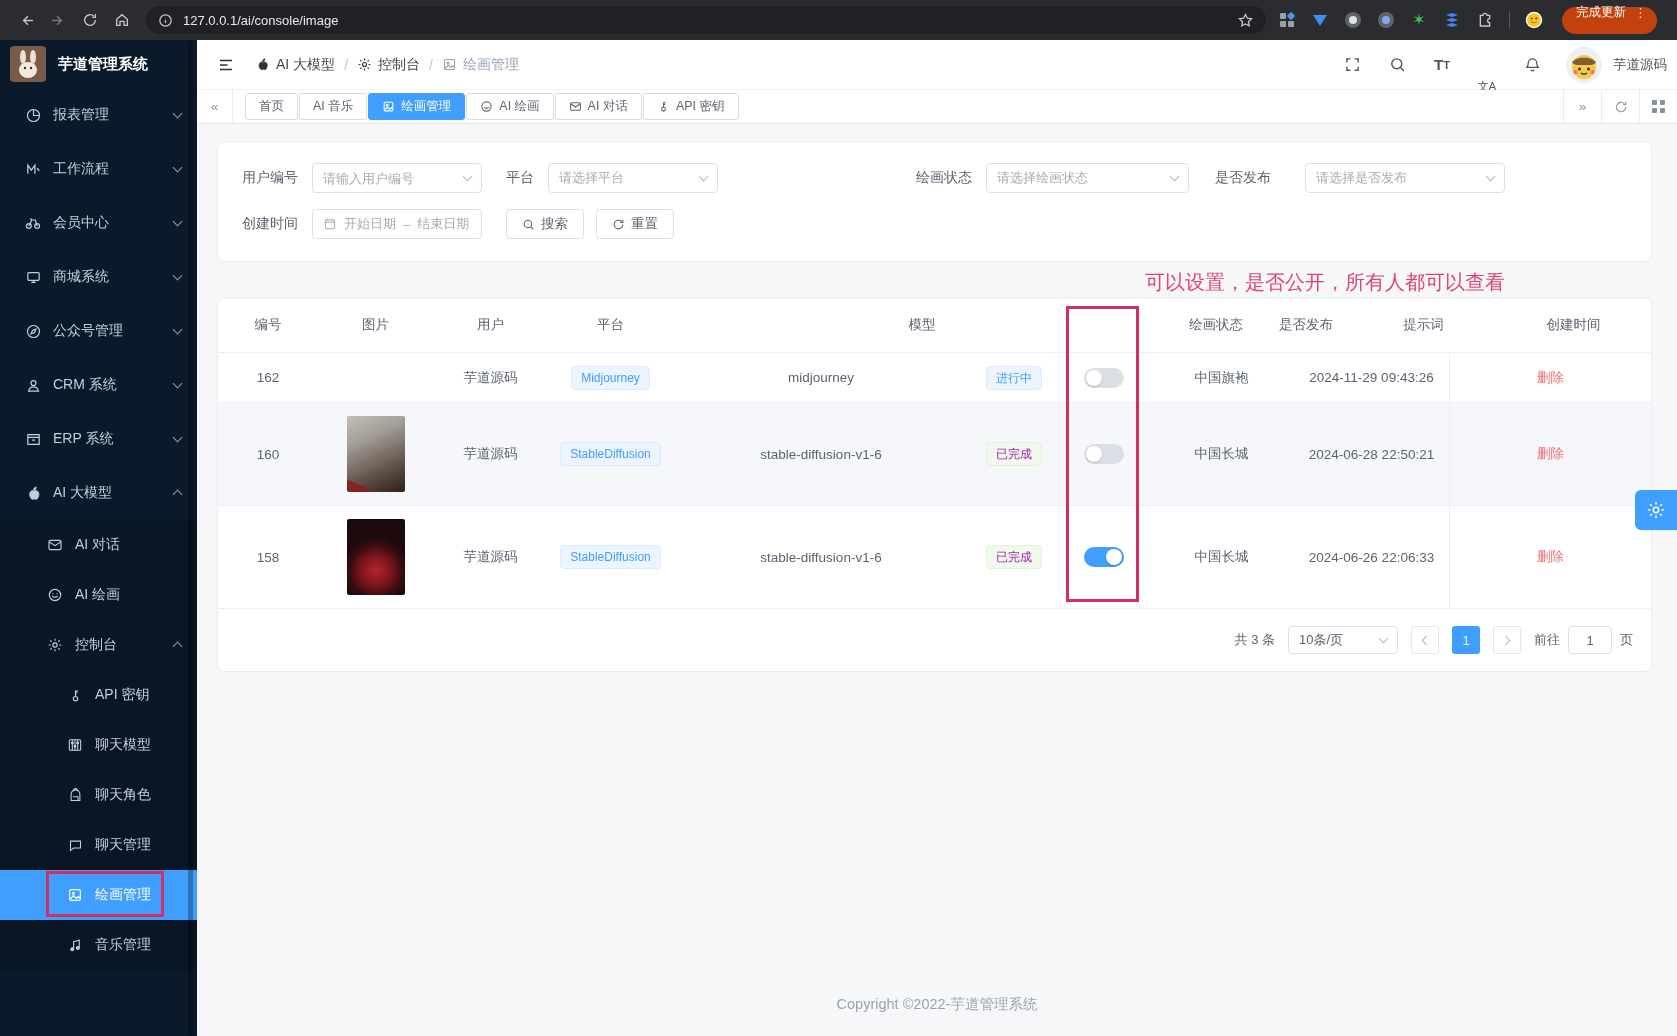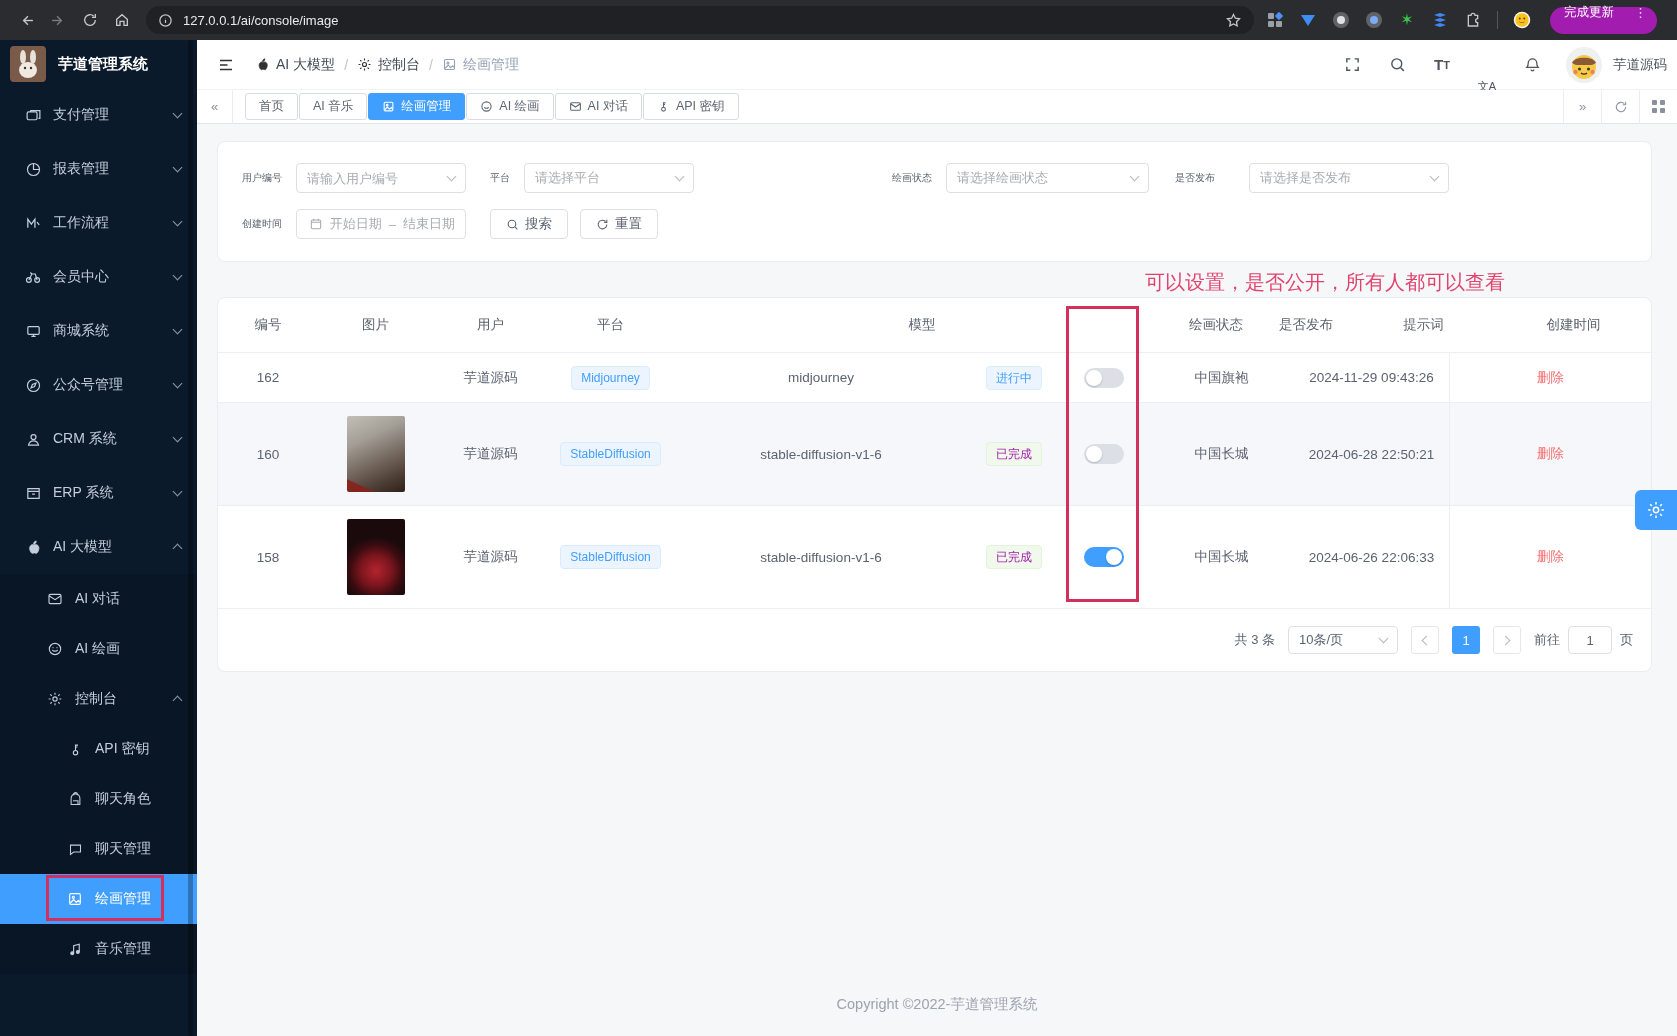--- a/index.html
+++ b/index.html
@@ -22,22 +22,22 @@
   .sq4 i { width:6px; height:6px; background:#9aa0a6; border-radius:1px; }
   .sq4 i.b { background:#4d90fe; transform:rotate(45deg); }
   .gem { width:0; height:0; border-left:7px solid transparent; border-right:7px solid transparent; border-top:11px solid #3d8df5; }
   .cir { width:16px; height:16px; border-radius:50%; background:#5f6368; position:relative; }
   .cir i { position:absolute; left:4px; top:4px; width:8px; height:8px; border-radius:50%; background:#dfe1e5; }
   .cir.b i { background:#7baaf7; }
   .gstar { color:#3ec54b; font-size:16px; line-height:1; }
   .layers { display:flex; flex-direction:column; gap:1px; }
   .layers i { width:12px; height:4px; background:#4285f4; clip-path:polygon(50% 0,100% 50%,50% 100%,0 50%); }
   .divider-v { width:1px; height:18px; background:#55575a; }
-  .updbtn { height:27px; border-radius:14px; background:#a21caf; color:#fff; display:flex; align-items:center;
-    gap:20px; padding:0 10px 16px 14px; font-size:12.5px; margin-left:4px; }
+  .updbtn { height:27px; border-radius:14px; background:#c2410c; color:#fff; display:flex; align-items:center;
+    gap:8px; padding:0 10px 16px 14px; font-size:12.5px; margin-left:4px; }
   .updbtn .dots { color:#cfe3f2; font-size:13px; letter-spacing:0; }
 
   
   .app { flex:1; display:flex; min-height:0; }
 
   
   .sidebar { width:197px; background:#0b1a2a; color:#c3cedb; position:relative; flex:0 0 197px; font-size:14px; }
   .sb-scroll { position:absolute; right:4px; top:0; bottom:0; width:5px; background:rgba(0,0,0,.28); border-radius:3px; }
   .logo-row { height:48px; display:flex; align-items:center; padding:0 10px; }
   .logo-img { width:36px; height:36px; border-radius:4px; overflow:hidden; flex:0 0 36px; }
@@ -90,23 +90,23 @@
     border-left:1px solid #e9ecf1; font-size:13px; }
   .grid4 { width:13px; height:13px; display:grid; grid-template-columns:5px 5px; grid-gap:3px; }
   .grid4 i { width:5px; height:5px; background:#8a919d; border-radius:1px; }
 
   
   .content { flex:1; padding:0 25px 0 20px; position:relative; min-height:0; }
   .card { background:#fff; border:1px solid #e9edf2; border-radius:8px; }
   .filter-card { margin-top:17px; padding:21px 24px 6px 24px; }
   .frow { display:flex; align-items:center; margin-bottom:16px; }
   .fitem { display:flex; align-items:center; }
-  .flabel { font-size:10px; color:#5c6370; margin-right:14px; white-space:nowrap; }
+  .flabel { font-size:14px; color:#5c6370; margin-right:14px; white-space:nowrap; }
   .fbox { height:30px; border:1px solid #dcdfe6; border-radius:4px; background:#fff; display:flex; align-items:center;
-    padding:0 10px; font-size:13px; color:#a8abb2;justify-content:flex-end; }
+    padding:0 10px; font-size:13px; color:#a8abb2; }
   .fbox input { border:none; outline:none; width:100%; font-size:13px; color:#606266; background:transparent; }
   .fbox input::placeholder { color:#a8abb2; }
   .fbox .ar { width:7px; height:7px; border-right:1.3px solid #b4b8bf; border-bottom:1.3px solid #b4b8bf;
     transform:rotate(45deg); margin-top:-3px; flex:0 0 7px; margin-left:8px; }
   .w170 { width:170px; } .w203 { width:203px; } .w200 { width:200px;margin-left:20px; }
   .datebox { width:170px; gap:7px; }
   .datebox svg { stroke:#a8abb2; flex:0 0 14px; }
   .dsep { color:#a8abb2; }
   .fbtn { height:30px; border:1px solid #dcdfe6; border-radius:4px; background:#fff; color:#5c6370;
     display:flex; align-items:center; gap:6px; padding:0 15px; font-size:13.5px; margin-right:12px; }
@@ -272,30 +272,20 @@
               <circle cx="15" cy="22" r="1.2" fill="#3a2d24"></circle>
               <circle cx="21" cy="22" r="1.2" fill="#3a2d24"></circle>
             </svg>
         </div>
         <span class="logo-title">芋道管理系统</span>
       </div>
 
       <div class="mi top">
         <span class="ic">
             <svg width="17" height="17" viewBox="0 0 24 24" fill="none" stroke-width="1.7">
-              <rect x="3" y="7" width="14" height="11" rx="2"></rect>
-              <path d="M8 7V5h13v11h-2"></path>
-            </svg>
-          </span>
-        <span class="lbl">支付管理</span>
-          <span class="chev"></span>
-      </div>
-      <div class="mi top">
-        <span class="ic">
-            <svg width="17" height="17" viewBox="0 0 24 24" fill="none" stroke-width="1.7">
               <circle cx="12" cy="12" r="8.5"></circle>
               <path d="M12 3.5V12h8.5"></path>
             </svg>
           </span>
         <span class="lbl">报表管理</span>
           <span class="chev"></span>
       </div>
       <div class="mi top">
         <span class="ic">
             <svg width="17" height="17" viewBox="0 0 24 24" fill="none" stroke-width="1.8">
@@ -397,20 +387,32 @@
       </div>
 
       <div class="mi sub2">
         <span class="ic">
             <svg width="15" height="15" viewBox="0 0 24 24" fill="none" stroke-width="1.8">
               <circle cx="12" cy="17" r="3.5"></circle>
               <path d="M12 13.5V4M12 5h4M12 8h3"></path>
             </svg>
           </span>
         <span class="lbl">API 密钥</span>
+      </div>
+      <div class="mi sub2">
+        <span class="ic">
+            <svg width="16" height="16" viewBox="0 0 24 24" fill="none" stroke-width="1.6">
+              <rect x="3.5" y="4" width="17" height="16" rx="1.5"></rect>
+              <path d="M8 4v16M12 4v16M16 4v16"></path>
+              <circle cx="8" cy="9" r="1.4" fill="#c3cedb"></circle>
+              <circle cx="12" cy="14" r="1.4" fill="#c3cedb"></circle>
+              <circle cx="16" cy="9" r="1.4" fill="#c3cedb"></circle>
+            </svg>
+          </span>
+        <span class="lbl">聊天模型</span>
       </div>
       <div class="mi sub2">
         <span class="ic">
             <svg width="15" height="15" viewBox="0 0 24 24" fill="none" stroke-width="1.7">
               <path d="M5 10a7 7 0 0 1 14 0v10H5z"></path>
               <path d="M9 5V4a3 3 0 0 1 6 0v1M8 14h8v6"></path>
             </svg>
           </span>
         <span class="lbl">聊天角色</span>
       </div>

